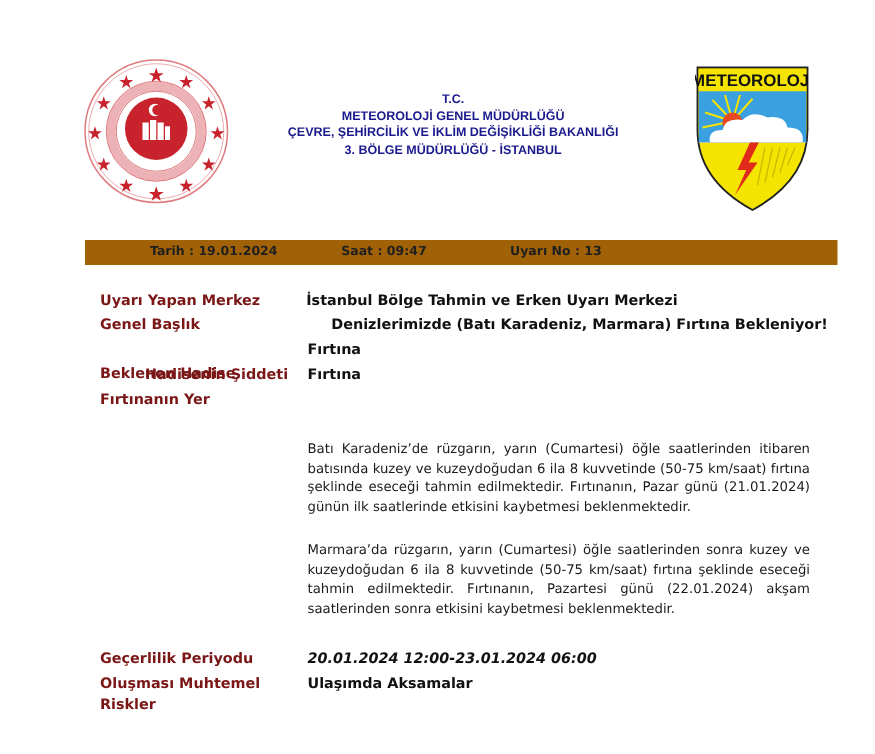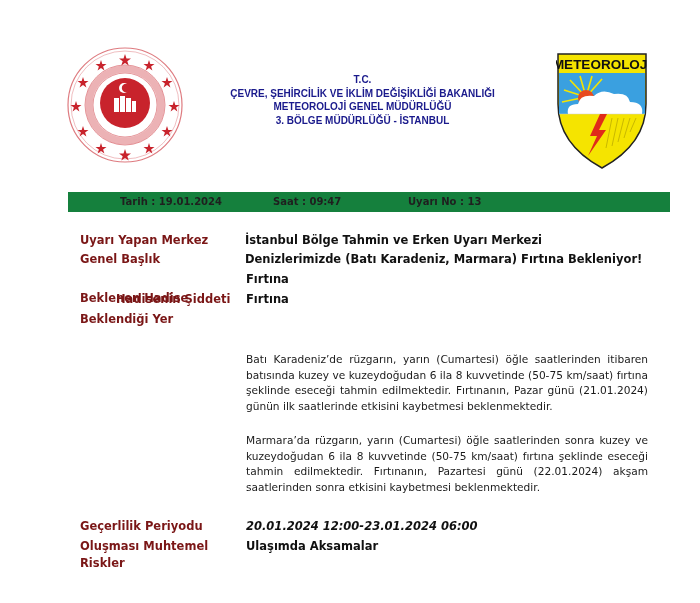--- a/index.html
+++ b/index.html
@@ -6,21 +6,21 @@
     html, body { width: 700px; height: 603px; background: #ffffff; overflow: hidden; }
     body { position: relative; font-family: "DejaVu Sans", "Liberation Sans", sans-serif; color: #111; }
 
     .logo-left { position: absolute; left: 66px; top: 46px; width: 118px; height: 118px; }
     .logo-right { position: absolute; left: 556px; top: 52px; width: 92px; height: 118px; }
 
     .header { position: absolute; left: 205px; top: 73px; width: 315px; text-align: center;
       font-family: "Liberation Sans", sans-serif; font-weight: bold; font-size: 10px; line-height: 13.5px; color: #1a1a8c; }
     .header .row { white-space: nowrap; }
 
-    .band { position: absolute; left: 68px; top: 192px; width: 602px; height: 20px; background: #15803d;
+    .band { position: absolute; left: 68px; top: 192px; width: 602px; height: 20px; background: #a16207;
       font-family: "DejaVu Sans", sans-serif; font-weight: bold; font-size: 10px; color: #1f1f1f; }
     .band span { position: absolute; top: 4px; white-space: nowrap; }
 
     .lbl { position: absolute; left: 80px; font-family: "DejaVu Sans", sans-serif; font-weight: bold;
       font-size: 11.5px; color: #7a1616; white-space: nowrap; }
     .val { position: absolute; left: 245px; font-family: "DejaVu Sans", sans-serif; font-weight: bold;
       font-size: 11.5px; color: #111; white-space: nowrap; }
 
     .para { position: absolute; left: 246px; width: 402px; font-family: "DejaVu Sans", sans-serif;
       font-size: 10.6px; line-height: 15.6px; color: #1a1a1a; text-align: justify; text-align-last: left; margin-top: 42px; }
@@ -56,22 +56,22 @@
     <rect x="54" y="50" width="5" height="16" fill="#fff"></rect>
     <rect x="60" y="52" width="5" height="14" fill="#fff"></rect>
     <rect x="66" y="55" width="4" height="11" fill="#fff"></rect>
     <path d="M40 70 Q59 62 78 70 L78 73 Q59 65 40 73 Z" fill="#c8232c"></path>
     <path d="M42 72 Q59 66 76 72" stroke="#c8232c" stroke-width="1.5" fill="none"></path>
   </svg>
 </div>
 
 <div class="header">
   <div class="row">T.C.</div>
+  <div class="row">METEOROLOJİ GENEL MÜDÜRLÜĞÜ</div>
   <div class="row">ÇEVRE, ŞEHİRCİLİK VE İKLİM DEĞİŞİKLİĞİ BAKANLIĞI</div>
-  <div class="row">METEOROLOJİ GENEL MÜDÜRLÜĞÜ</div>
   <div class="row">3. BÖLGE MÜDÜRLÜĞÜ - İSTANBUL</div>
 </div>
 
 <div class="logo-right">
   <svg width="92" height="118" viewBox="0 0 92 118">
     <path d="M2 2 L90 2 L90 52 Q90 92 46 116 Q2 92 2 52 Z" fill="#f5e400" stroke="#222" stroke-width="1.5"></path>
     <rect x="3" y="3" width="86" height="18" fill="#f5e400"></rect>
     <path d="M3 21 L89 21 L89 62 L3 62 Z" fill="#3aa0e0"></path>
     <g stroke="#f5e400" stroke-width="1.6">
       <line x1="30" y1="45" x2="14" y2="28"></line>
@@ -99,29 +99,29 @@
 <div class="band">
   <span style="left: 52px;">Tarih : 19.01.2024</span>
   <span style="left: 205px;">Saat : 09:47</span>
   <span style="left: 340px;">Uyarı No : 13</span>
 </div>
 
 <div class="lbl" style="top: 233px;">Uyarı Yapan Merkez</div>
 <div class="val" style="top: 233px;">İstanbul Bölge Tahmin ve Erken Uyarı Merkezi</div>
 
 <div class="lbl" style="top: 252px;">Genel Başlık</div>
-<div class="val" style="top: 252px;">Denizlerimizde (Batı Karadeniz, Marmara) Fırtına Bekleniyor!</div>
+<div class="val" style="top: 252px; margin-left: 20px;">Denizlerimizde (Batı Karadeniz, Marmara) Fırtına Bekleniyor!</div>
 
 <div class="lbl" style="top: 272px; margin-top: 19px;">Beklenen Hadise</div>
 <div class="val" style="top: 272px; left: 246px;">Fırtına</div>
 
 <div class="lbl" style="top: 292px; margin-left: 36px;">Hadisenin Şiddeti</div>
 <div class="val" style="top: 292px; left: 246px;">Fırtına</div>
 
-<div class="lbl" style="top: 312px;">Beklendiği Yer</div>
+<div class="lbl" style="top: 312px;">Fırtınanın Yer</div>
 <div class="para" style="top: 310px;">Batı Karadeniz’de rüzgarın, yarın (Cumartesi) öğle saatlerinden itibaren batısında kuzey ve kuzeydoğudan 6 ila 8 kuvvetinde (50-75 km/saat) fırtına şeklinde eseceği tahmin edilmektedir. Fırtınanın, Pazar günü (21.01.2024) günün ilk saatlerinde etkisini kaybetmesi beklenmektedir.</div>
 <div class="para" style="top: 391px;">Marmara’da rüzgarın, yarın (Cumartesi) öğle saatlerinden sonra kuzey ve kuzeydoğudan 6 ila 8 kuvvetinde (50-75 km/saat) fırtına şeklinde eseceği tahmin edilmektedir. Fırtınanın, Pazartesi günü (22.01.2024) akşam saatlerinden sonra etkisini kaybetmesi beklenmektedir.</div>
 
 <div class="lbl" style="top: 519px;">Geçerlilik Periyodu</div>
 <div class="val" style="top: 519px; left: 246px; font-style: italic;">20.01.2024 12:00-23.01.2024 06:00</div>
 
 <div class="lbl" style="top: 539px;">Oluşması Muhtemel</div>
 <div class="lbl" style="top: 556px;">Riskler</div>
 <div class="val" style="top: 539px; left: 246px;">Ulaşımda Aksamalar</div>
 

